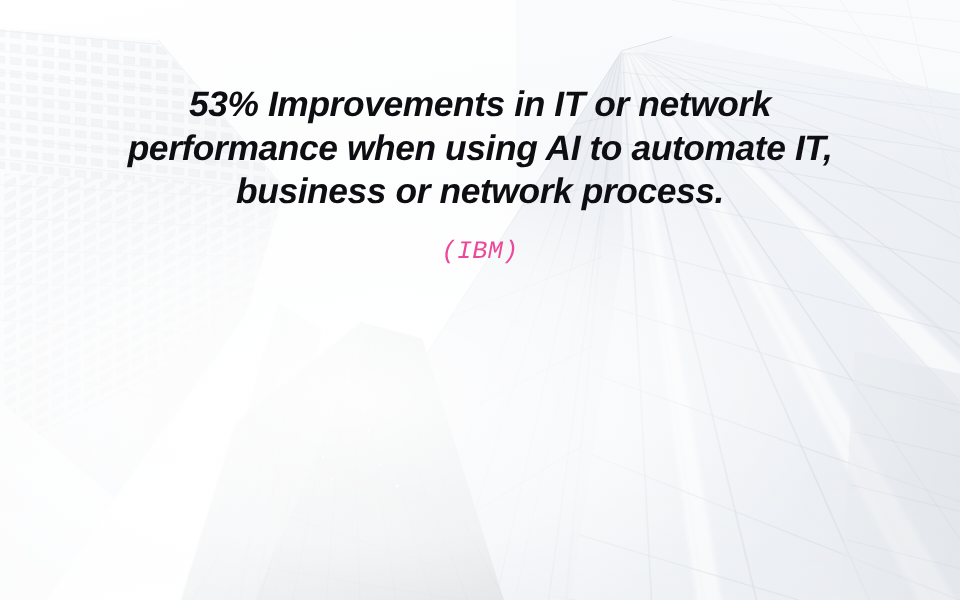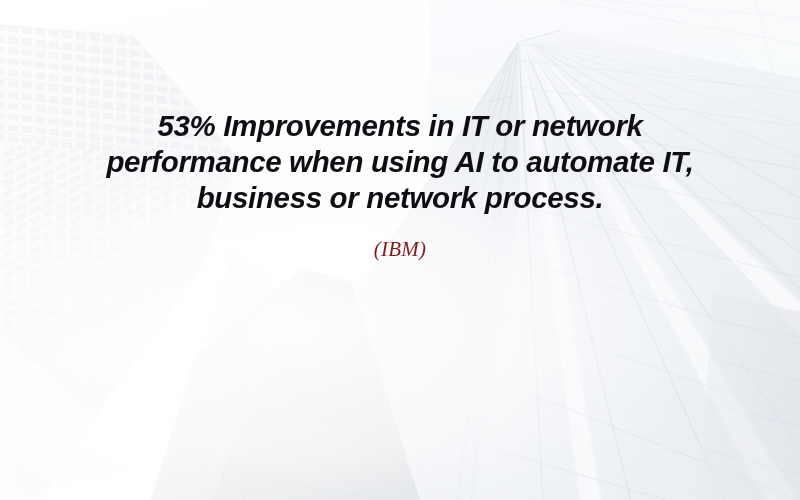--- a/index.html
+++ b/index.html
@@ -63,48 +63,48 @@
   }
 
   
   #overlay {
     position: absolute;
     inset: 0;
     display: flex;
     flex-direction: column;
     align-items: center;
     justify-content: flex-start;
-    padding-top: 108px;
+    padding-top: 70px;
     box-sizing: border-box;
   }
   .headline {
     margin: 0;
     width: 700px;
     text-align: center;
     font-family: "Liberation Sans", sans-serif;
     font-weight: 700;
     font-style: italic;
     font-size: 29.5px;
     line-height: 36px;
     letter-spacing: -0.35px;
     color: #0d0d12;
     white-space: pre-line;
     text-rendering: optimizeLegibility;
   }
   .attribution {
     margin: 0;
     margin-top: 21px;
     text-align: left;
-    font-family: Liberation Serif, serif;
+    font-family: Liberation Mono, monospace;
     font-weight: 400;
     font-style: italic;
     font-size: 21px;
     line-height: 24px;
     letter-spacing: 0.2px;
-    color: #7f1d1d;
+    color: #ec4899;
   }
 </style>
 </head>
 <body>
 
 <div id="stage">
 
   <div id="photo">
     <svg viewBox="0 0 800 500" preserveAspectRatio="none" aria-hidden="true">
       <defs>

